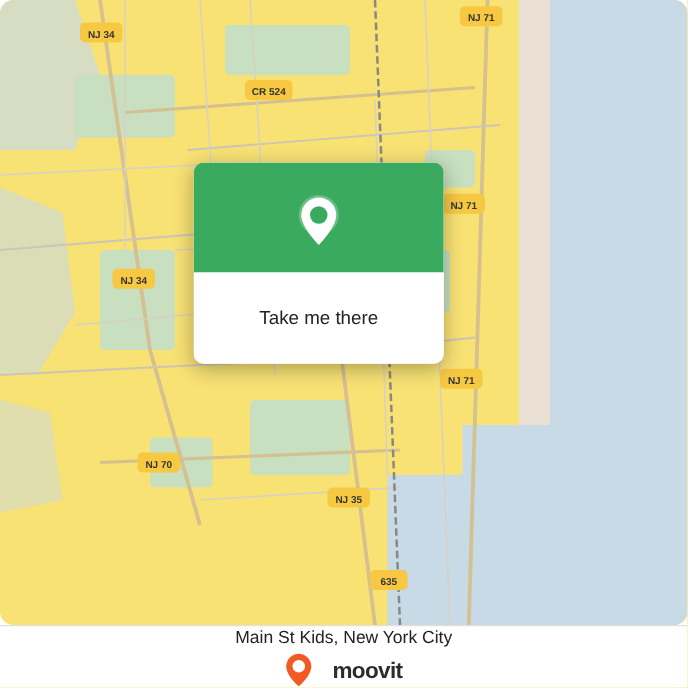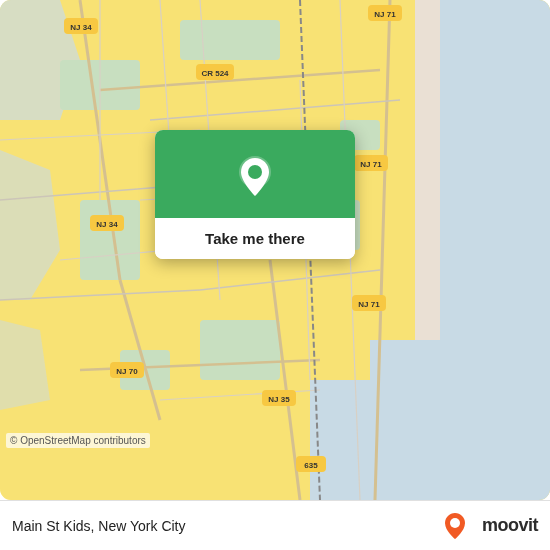--- a/index.html
+++ b/index.html
@@ -51,25 +51,25 @@
       padding: 22px 0 18px 0;
     }
 
     #pin-icon {
       width: 48px;
       height: 48px;
     }
 
     #popup-button {
       width: 100%;
-      padding: 12px 0;
+      padding: 28px 0;
       background: white;
       border: none;
       font-size: 15px;
-      font-weight: 700;
+      font-weight: 400;
       color: #222;
       cursor: pointer;
       text-align: center;
     }
 
     
     #popup-card::after {
       content: '';
       position: absolute;
       bottom: -12px;
@@ -83,20 +83,21 @@
     
     #bottom-bar {
       width: 550px;
       height: 50px;
       background: white;
       display: flex;
       align-items: center;
       justify-content: space-between;
       padding: 0 12px;
       border-top: 1px solid #e0e0e0;
+      flex-direction: column;
     }
 
     #bottom-title {
       font-size: 14px;
       color: #222;
       font-weight: 500;
     }
 
     
     #moovit-logo {
@@ -206,21 +207,20 @@
     <text x="279" y="402" font-size="8" font-weight="bold" text-anchor="middle" fill="#333">NJ 35</text>
 
     <rect x="110" y="362" width="34" height="16" rx="4" fill="#f7c842"></rect>
     <text x="127" y="374" font-size="8" font-weight="bold" text-anchor="middle" fill="#333">NJ 70</text>
 
     <rect x="296" y="456" width="30" height="16" rx="4" fill="#f7c842"></rect>
     <text x="311" y="468" font-size="8" font-weight="bold" text-anchor="middle" fill="#333">635</text>
   </svg>
 
   
-  <div id="attribution">© OpenStreetMap contributors</div>
 
   
   <div id="popup-card">
     <div id="popup-green-area">
 
       <svg id="pin-icon" viewBox="0 0 48 48" xmlns="http://www.w3.org/2000/svg">
         <circle cx="24" cy="20" r="16" fill="rgba(255,255,255,0.25)"></circle>
         <path d="M24 6 C16.3 6 10 12.3 10 20 C10 30 24 44 24 44 C24 44 38 30 38 20 C38 12.3 31.7 6 24 6 Z" fill="white"></path>
         <circle cx="24" cy="20" r="7" fill="#3aaa5e"></circle>
       </svg>

